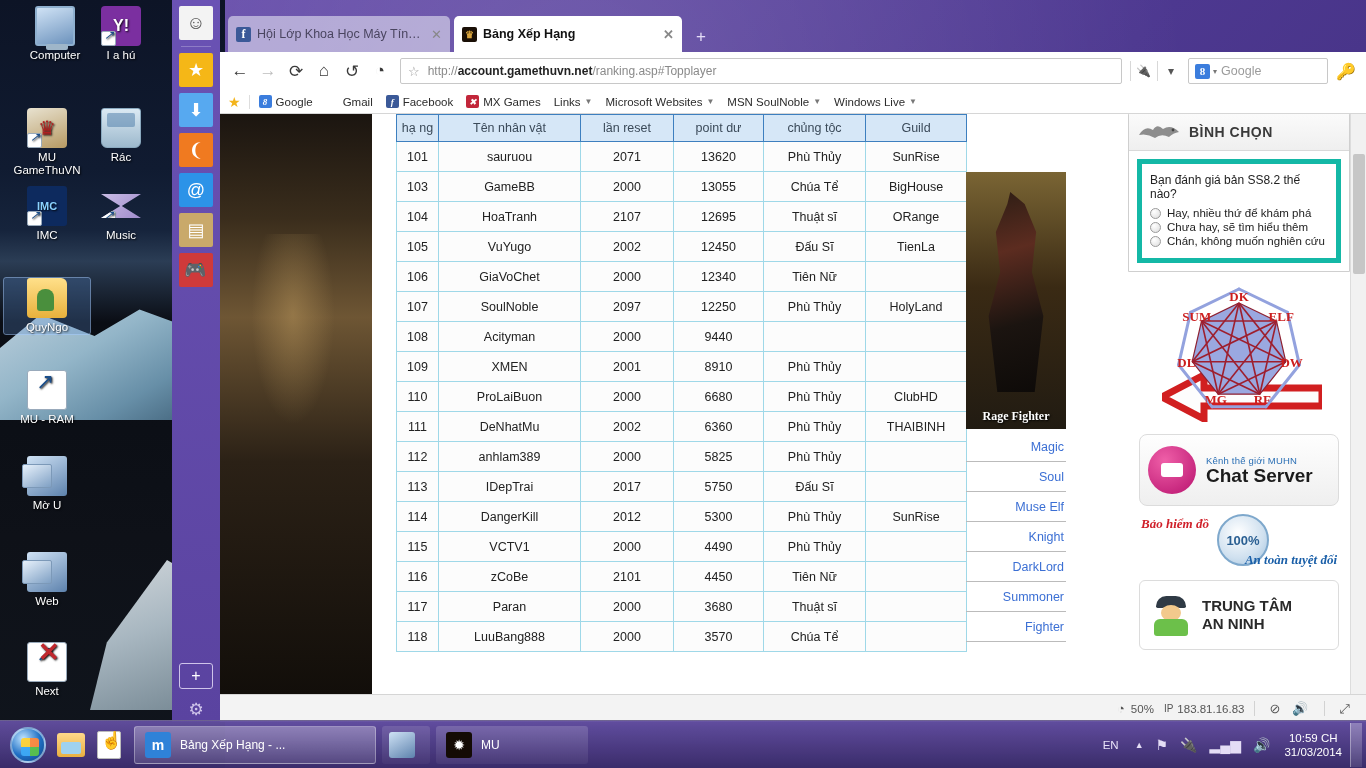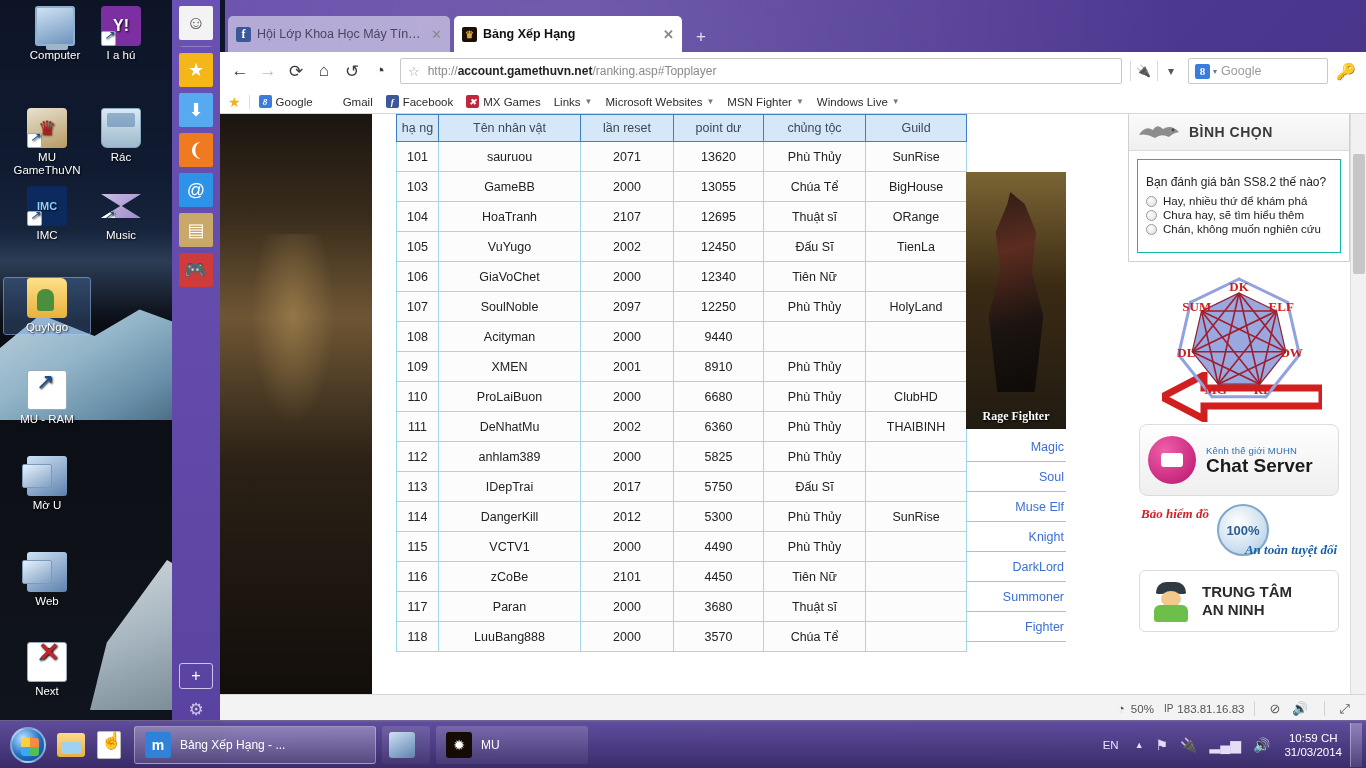--- a/index.html
+++ b/index.html
@@ -176,38 +176,38 @@
   
   #arrow{position:absolute;left:790px;top:258px;width:160px;height:50px;}
 
   
   #side{position:absolute;right:16px;top:-2px;width:222px;}
   .panel{background:#fff;border:1px solid #cfcfcf;border-radius:3px 3px 0 0;}
   .panel-hd{height:38px;display:flex;align-items:center;background:linear-gradient(180deg,#fbfbfb,#efefef);
     border-bottom:1px solid #d9d9d9;padding:12px 8px;}
   .panel-hd .dragon{width:44px;height:22px;margin-right:8px;position:relative;}
   .panel-hd .t{font:bold 14px "Liberation Sans",sans-serif;color:#3a3a3a;letter-spacing:.5px;}
-  .poll{margin:8px;border:1px solid #14b8a6;padding:15px 8px;}
+  .poll{margin:8px;border:5px solid #14b8a6;padding:9px 8px;}
   .poll .q{font-size:12px;color:#222;margin-bottom:6px;}
   .poll .opt{display:flex;align-items:center;font-size:11.5px;color:#222;margin:2px 0;}
   .radio{width:11px;height:11px;border-radius:50%;border:1px solid #9a9a9a;background:radial-gradient(circle at 35% 30%,#fff,#dcdcdc);margin-right:6px;flex:0 0 11px;}
   #hepta{width:200px;height:150px;margin:4px auto 0;position:relative;}
   .banner{margin:8px auto 0;width:200px;border-radius:4px;}
   .chat-banner{height:72px;background:linear-gradient(180deg,#fefefe,#efefef);border:1px solid #dcdcdc;border-radius:8px;display:flex;align-items:center;padding:0 8px;}
   .chat-bubble{width:48px;height:48px;border-radius:50%;background:radial-gradient(circle at 35% 30%,#ef5fa8,#b8126e);position:relative;flex:0 0 48px;}
   .chat-bubble::after{content:"";position:absolute;left:13px;top:17px;width:22px;height:14px;background:#fff;border-radius:3px;}
   .chat-txt .l1{font-size:9.5px;color:#2a6fb5;letter-spacing:.2px;}
   .chat-txt .l2{font:bold 19px "Liberation Sans",sans-serif;color:#1b1b1b;line-height:20px;}
   .ins{height:58px;position:relative;text-align:center;}
   .ins .l1{position:absolute;left:2px;top:2px;font:bold italic 13px "Liberation Serif",serif;color:#d0202a;}
   .ins .l2{position:absolute;right:2px;bottom:4px;font:bold italic 13px "Liberation Serif",serif;color:#1a5fa8;}
   .ins .seal{position:absolute;left:78px;top:0;width:52px;height:52px;border-radius:50%;
     background:radial-gradient(circle at 40% 35%,#fff,#cfe0ef 60%,#9fc0dc 100%);border:2px solid #7ea8cc;
     display:flex;align-items:center;justify-content:center;font:bold 13px "Liberation Sans",sans-serif;color:#2a5f92;}
-  .sec-banner{height:62px;border:1px solid #dcdcdc;border-radius:6px;background:#fff;display:flex;align-items:center;padding:0 10px;}
+  .sec-banner{height:70px;border:1px solid #dcdcdc;border-radius:6px;background:#fff;display:flex;align-items:center;padding:0 10px;}
   .guard{width:42px;height:42px;position:relative;flex:0 0 42px;}
   .guard .hat{position:absolute;left:6px;top:2px;width:30px;height:12px;background:#2f3a45;border-radius:12px 12px 2px 2px;}
   .guard .face{position:absolute;left:11px;top:11px;width:20px;height:16px;background:#f2c98c;border-radius:50%;}
   .guard .body{position:absolute;left:4px;top:25px;width:34px;height:17px;background:#6cc04a;border-radius:6px 6px 3px 3px;}
   .sec-txt{font:bold 15px "Liberation Sans",sans-serif;color:#2a2a2a;line-height:18px;margin-left:10px;}
 
   
   #vscroll{position:absolute;right:0;top:114px;width:16px;height:580px;background:#f1f1f1;border-left:1px solid #dcdcdc;}
   #vthumb{position:absolute;left:2px;top:40px;width:12px;height:120px;background:#c6c6c6;border-radius:2px;}
 
@@ -391,21 +391,21 @@
       </span>
     <span class="bm">
         <span>Links</span>
         <i class="caret">▼</i>
       </span>
     <span class="bm">
         <span>Microsoft Websites</span>
         <i class="caret">▼</i>
       </span>
     <span class="bm">
-        <span>MSN Fighter</span>
+        <span>MSN SoulNoble</span>
         <i class="caret">▼</i>
       </span>
     <span class="bm">
         <span>Windows Live</span>
         <i class="caret">▼</i>
       </span>
   </div>
 
   <div id="page">
     <div id="page-bg"></div>

